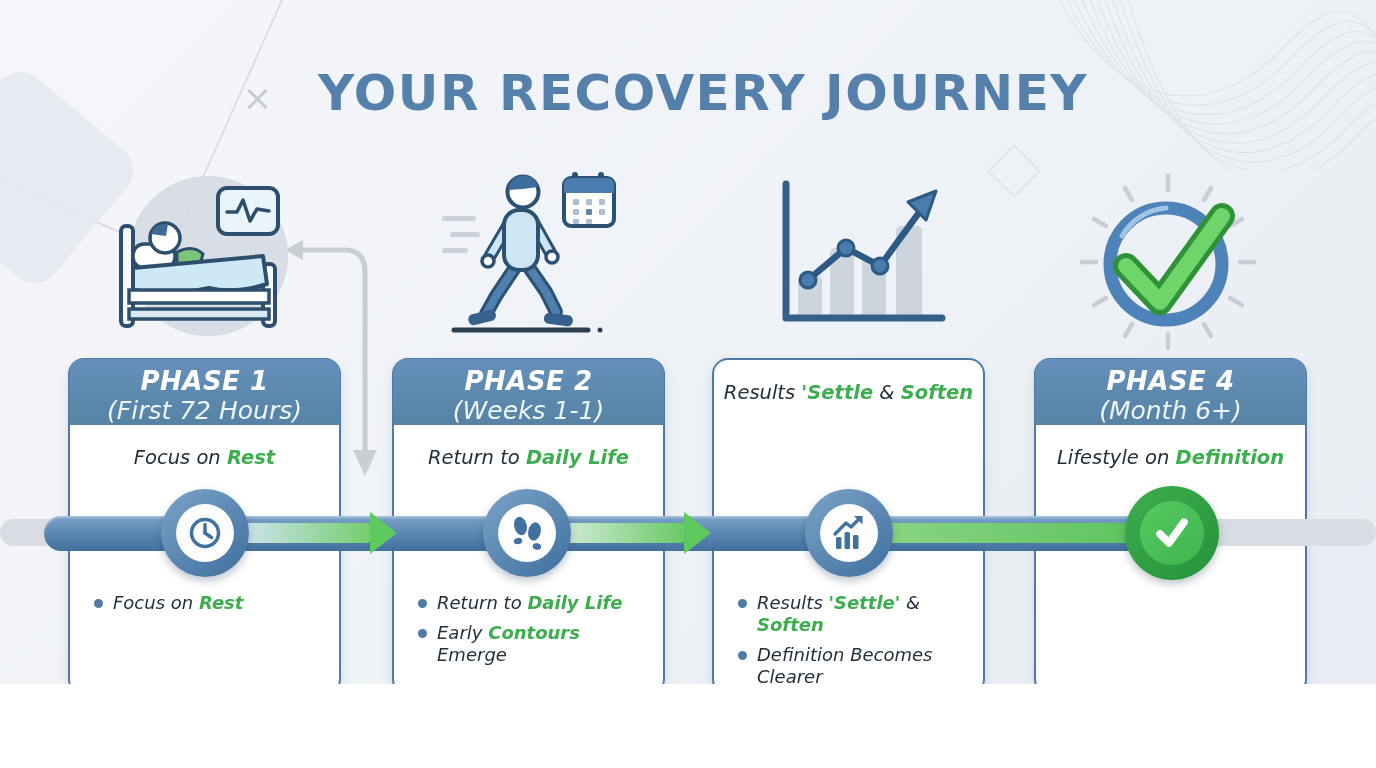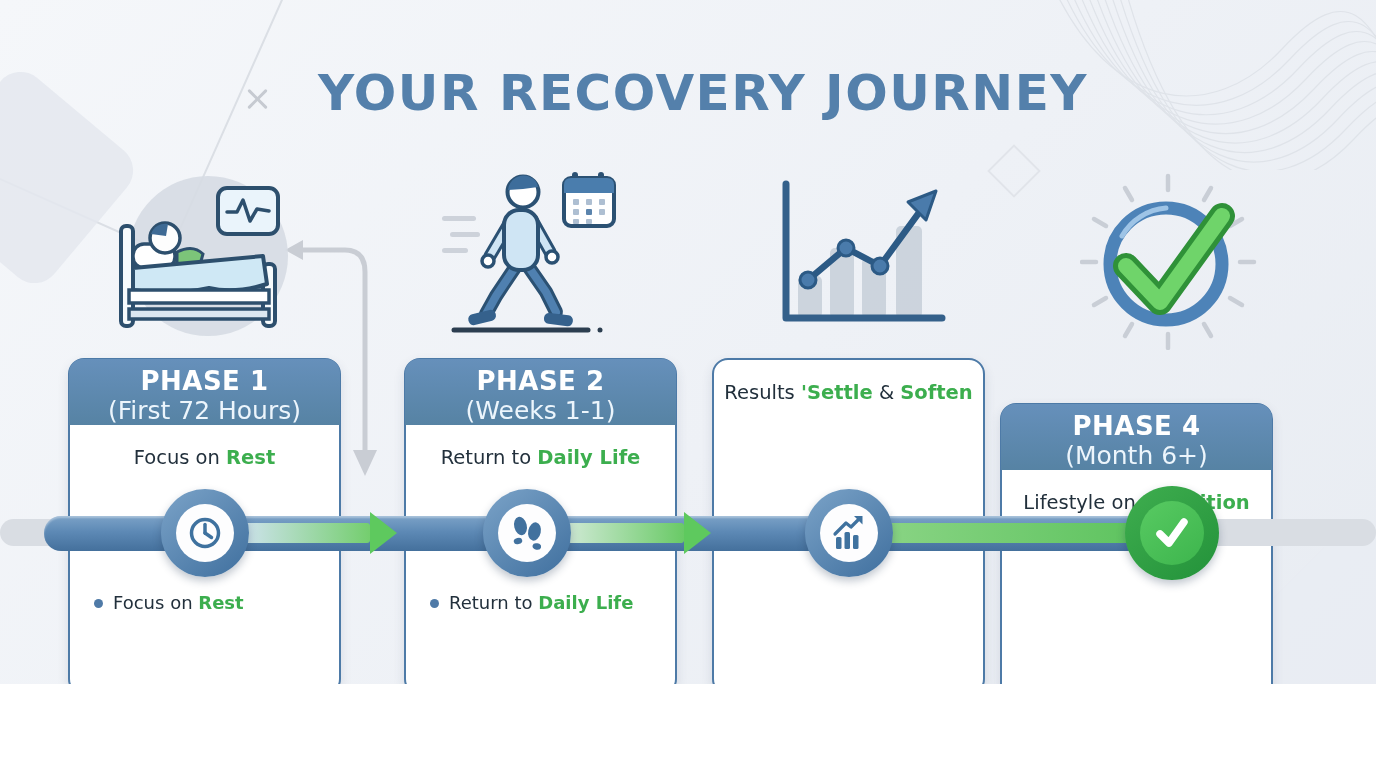--- a/index.html
+++ b/index.html
@@ -16,21 +16,21 @@
     font-size:50px;font-weight:bold;letter-spacing:1.5px;color:#5480ab;
   }
   .xmark{position:absolute;left:244px;top:86px;width:26px;height:26px;z-index:1;}
   .xmark::before,.xmark::after{content:"";position:absolute;left:12px;top:0;width:3px;height:26px;background:#c6cad1;border-radius:2px;}
   .xmark::before{transform:rotate(45deg);} .xmark::after{transform:rotate(-45deg);}
   .top-icon{position:absolute;z-index:2;}
   
   .card{
     position:absolute;top:358px;width:273px;height:337px;box-sizing:border-box;
     background:#ffffff;border:2px solid var(--cardblue);border-radius:16px;
-    box-shadow:0 5px 12px rgba(40,60,90,.12);z-index:2;
+    box-shadow:0 5px 12px rgba(40,60,90,.12);z-index:2;font-style:italic;
   }
   .card-header{
     height:66px;margin:-1px -1px 0 -1px;box-sizing:border-box;padding-top:8px;
     background:linear-gradient(#6690bb,#53809f 120%);
     border-radius:14px 14px 0 0;color:#fff;text-align:center;
   }
   .phase-name{font-size:26px;font-weight:bold;letter-spacing:.5px;line-height:1.1;}
   .phase-time{font-size:25px;color:#ecf5fc;line-height:1.2;}
   .focus{margin-top:21px;text-align:center;font-size:19.5px;color:var(--dark);}
   .kw{color:var(--green);font-weight:bold;}
@@ -184,39 +184,53 @@
     </div>
     <div class="focus"><span>Focus on </span><span class="kw">Rest</span></div>
     <div class="bullets">
       <div class="bullet">
           <span class="dot"></span>
           <span><span>Focus on </span><span class="kw">Rest</span></span>
         </div>
     </div>
   </div>
 
-  <div class="card" style="left:404px;">
+  <div class="card" style="left:392px;">
     <div class="card-header">
       <div class="phase-name">PHASE 2</div>
       <div class="phase-time">(Weeks 1-1)</div>
     </div>
     <div class="focus"><span>Return to </span><span class="kw">Daily Life</span></div>
     <div class="bullets">
       <div class="bullet">
           <span class="dot"></span>
           <span><span>Return to </span><span class="kw">Daily Life</span></span>
         </div>
+      <div class="bullet">
+          <span class="dot"></span>
+          <span><span>Early </span><span class="kw">Contours</span><span> Emerge</span></span>
+        </div>
     </div>
   </div>
 
   <div class="card" style="left:712px;">
     <div class="focus"><span>Results </span><span class="kw">'Settle</span><span> &amp; </span><span class="kw">Soften</span></div>
-  </div>
-
-  <div class="card" style="left:1000px;margin-top:45px;">
+    <div class="bullets">
+      <div class="bullet">
+          <span class="dot"></span>
+          <span><span>Results </span><span class="kw">'Settle'</span><span> &amp; </span><span class="kw">Soften</span></span>
+        </div>
+      <div class="bullet">
+          <span class="dot"></span>
+          <span><span>Definition Becomes Clearer</span></span>
+        </div>
+    </div>
+  </div>
+
+  <div class="card" style="left:1034px;">
     <div class="card-header">
       <div class="phase-name">PHASE 4</div>
       <div class="phase-time">(Month 6+)</div>
     </div>
     <div class="focus"><span>Lifestyle on </span><span class="kw">Definition</span></div>
   </div>
 
   <div class="band-gray"></div>
   <div class="band-blue"></div>
 

